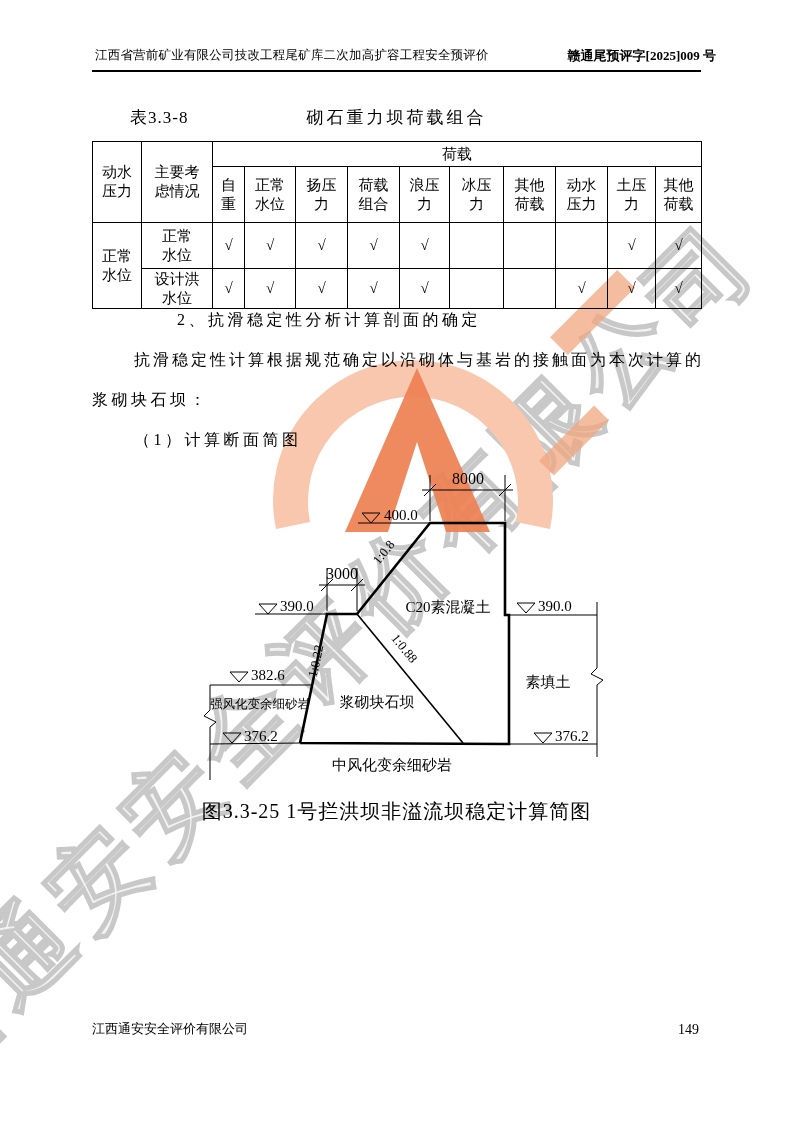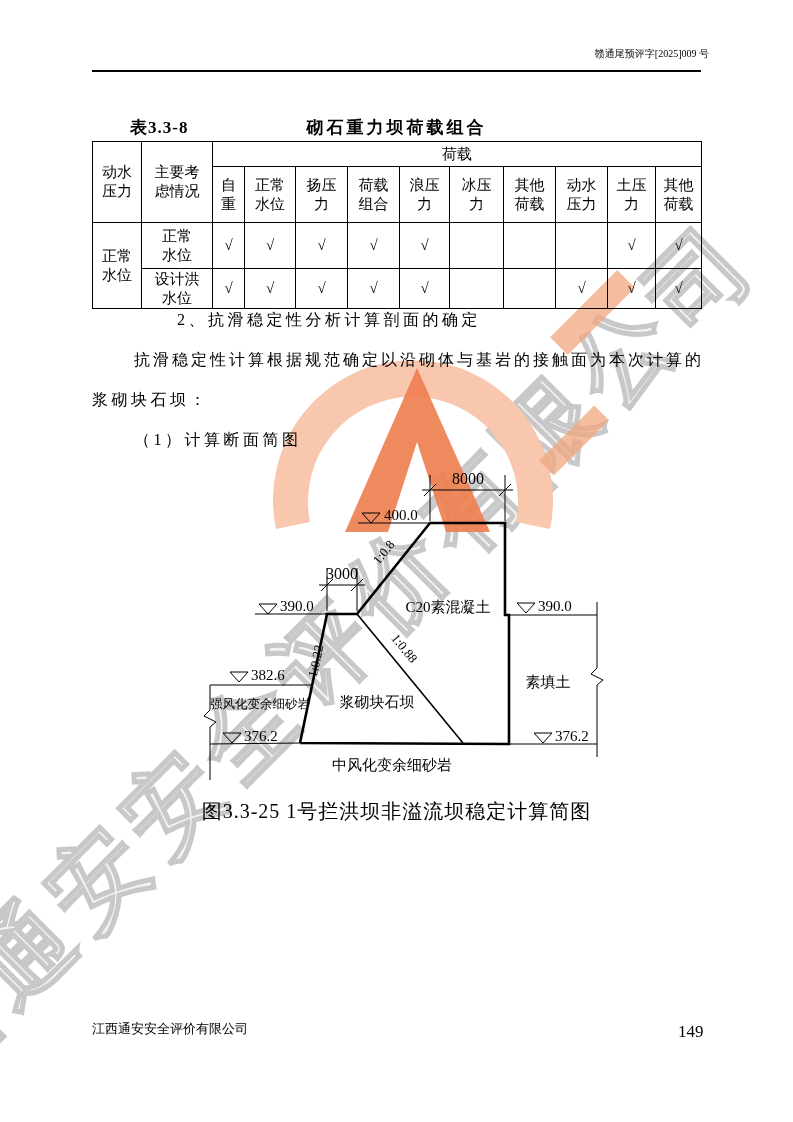--- a/index.html
+++ b/index.html
@@ -10,44 +10,44 @@
   .abs{position:absolute;}
 
   
   .wm-text{position:absolute;left:290px;top:690px;transform:translate(-50%,-50%) rotate(-45deg);
            white-space:nowrap;font-size:96px;font-weight:bold;letter-spacing:10px;
            color:rgba(201,201,201,0.22);-webkit-text-stroke:2px #c8c8c8;}
   .wm-bar{position:absolute;background:#f2a77f;opacity:.75;transform:rotate(-45deg);}
 
   
   .hdr-left{position:absolute;left:95px;top:47px;font-size:12.5px;letter-spacing:.2px;}
-  .hdr-right{position:absolute;right:84px;top:47px;font-size:10px;}
+  .hdr-right{position:absolute;right:77px;top:47px;font-size:13px;font-weight:bold;}
   .hdr-rule{position:absolute;left:92px;top:70px;width:609px;height:2px;background:#000;}
 
   
-  .tbl-title-row{position:absolute;left:92px;top:116px;width:609px;height:22px;font-size:17px;font-weight:bold;}
+  .tbl-title-row{position:absolute;left:92px;top:106px;width:609px;height:22px;font-size:17px;}
   .tbl-title-label{position:absolute;left:38px;top:0;letter-spacing:1px;}
   .tbl-title-main{position:absolute;left:0;width:100%;text-align:center;letter-spacing:3px;}
 
   
   table.load{position:absolute;left:92px;top:141px;border-collapse:collapse;table-layout:fixed;}
   table.load td,table.load th{border:1px solid #000;padding:0;text-align:center;vertical-align:middle;
         font-weight:normal;font-size:15px;line-height:19px;}
   table.load .cellspan{display:block;margin:0 auto;word-break:break-all;}
   .w1{width:17px;} .w2{width:33px;} .w3{width:49px;}
   .chk{font-size:14px;}
 
   
   .para{position:absolute;font-size:16px;letter-spacing:3.5px;white-space:nowrap;}
 
   
   .caption{position:absolute;left:92px;top:798px;width:609px;text-align:center;
            font-size:20px;letter-spacing:1px;}
   .foot-left{position:absolute;left:92px;top:1020px;font-size:13px;}
-  .foot-right{position:absolute;left:678px;top:1022px;font-size:17px;}
+  .foot-right{position:absolute;left:678px;top:1022px;font-size:14px;}
 
   
   svg text{font-family:"Liberation Serif","DejaVu Serif",serif;fill:#000;}
   .ln{stroke:#000;stroke-width:1;fill:none;}
   .ln-thick{stroke:#000;stroke-width:2.6;fill:none;}
   .ln-med{stroke:#000;stroke-width:1.6;fill:none;}
   .t15{font-size:15px;} .t16{font-size:16px;} .t13{font-size:13px;} .t12{font-size:12.5px;}
 </style>
 </head>
 <body>
@@ -59,20 +59,21 @@
     <svg class="abs" style="left:250px;top:350px;" width="340" height="190" viewBox="0 0 340 190">
       <path d="M 26,179 A 140 140 0 1 1 300,179 L 266,172 A 105 105 0 1 0 60,172 Z" fill="#f8c7ad"></path>
       <path d="M 167,18 L 95,182 L 138,182 L 167,92 L 196,182 L 240,182 Z" fill="#ee7f50" opacity="0.92"></path>
     </svg>
     <div class="wm-bar" style="left:545px;top:300px;width:95px;height:25px;"></div>
     <div class="wm-bar" style="left:535px;top:430px;width:78px;height:21px;"></div>
   </div>
 
   <div class="layer-content">
 
+    <div class="hdr-left">江西省营前矿业有限公司技改工程尾矿库二次加高扩容工程安全预评价</div>
     <div class="hdr-right">赣通尾预评字[2025]009 号</div>
     <div class="hdr-rule"></div>
 
     <div class="tbl-title-row">
       <span class="tbl-title-label">表3.3-8</span>
       <span class="tbl-title-main">砌石重力坝荷载组合</span>
     </div>
 
     <table class="load">
       <colgroup>

